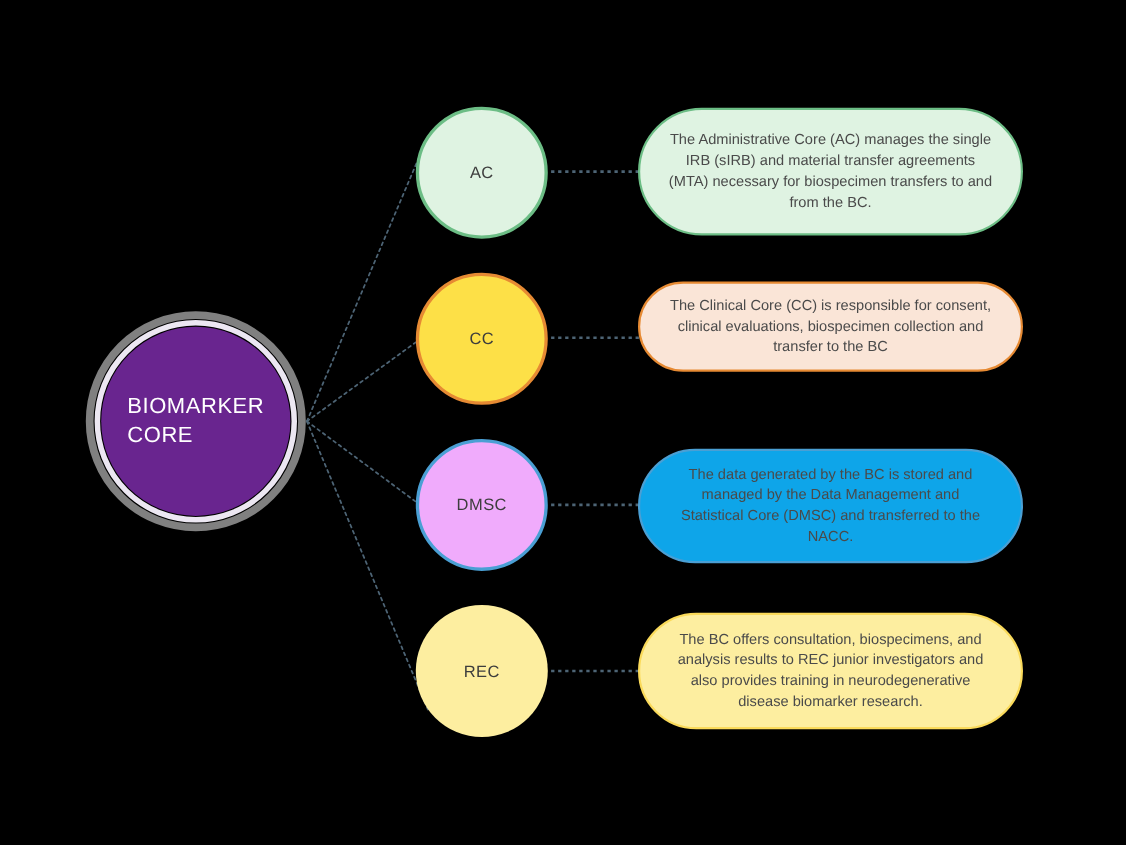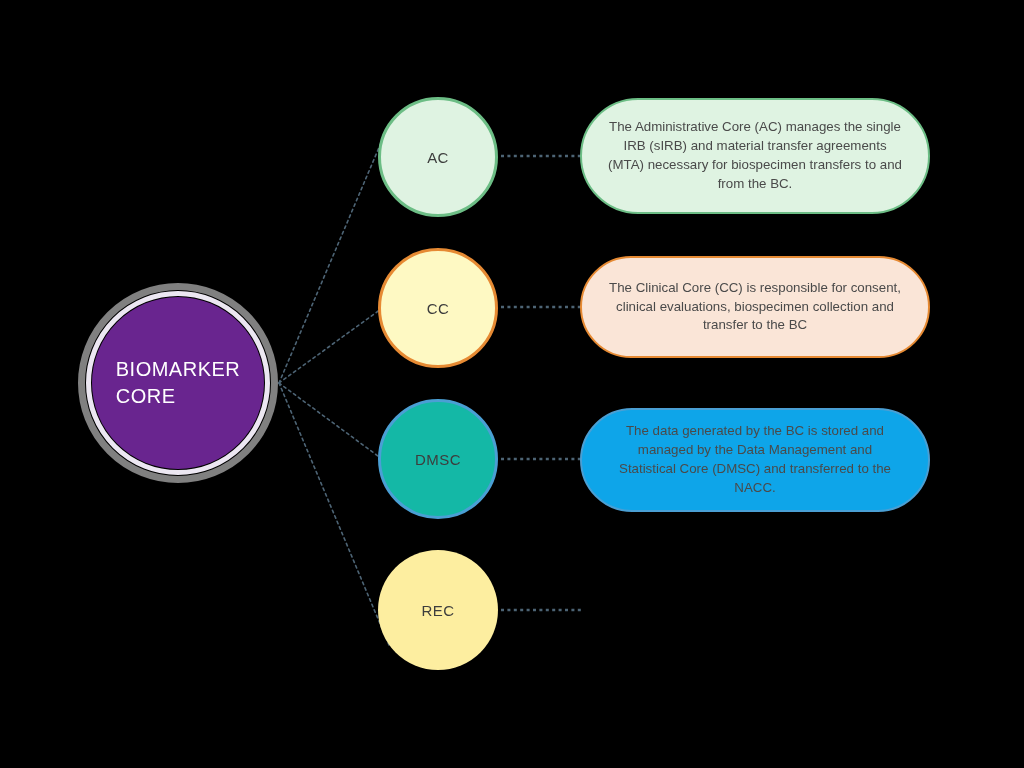--- a/index.html
+++ b/index.html
@@ -105,21 +105,21 @@
     text-align: center;
   }
 
   
   .row-1 { top: 97px; justify-content: center; }
   .row-2 { top: 248px; }
   .row-3 { top: 399px; }
   .row-4 { top: 550px; }
 
   .pill-1 { top: 98px;  height: 116px; }
-  .pill-2 { top: 256px; height: 102px; }
+  .pill-2 { top: 256px; height: 82px; }
   .pill-3 { top: 408px; height: 104px; }
   .pill-4 { top: 557px; height: 106px; }
 
   .circ-left { left: 378px; }
 </style>
 </head>
 <body>
 
 <div id="canvas" style="background: rgb(0, 0, 0);">
 
@@ -147,31 +147,34 @@
     </div>
   </div>
 
   <div class="node-circle circ-left row-1" id="circle-ac" style="background: rgb(223, 243, 226); border: 3px solid rgb(108, 189, 133);">
     <span class="node-circle-label">AC</span>
   </div>
   <div class="desc-pill pill-1" id="pill-ac" style="background: rgb(223, 243, 226); border: 2.5px solid rgb(108, 189, 133);">
     <span class="desc-text">The Administrative Core (AC) manages the single IRB (sIRB) and material transfer agreements (MTA) necessary for biospecimen transfers to and from the BC.</span>
   </div>
 
-  <div class="node-circle circ-left row-2" id="circle-cc" style="background: #fef9c3; border: 3px solid rgb(230, 138, 51); text-align: right;">
+  <div class="node-circle circ-left row-2" id="circle-cc" style="background: #fde047; border: 3px solid rgb(230, 138, 51); text-align: right;">
     <span class="node-circle-label">CC</span>
   </div>
   <div class="desc-pill pill-2" id="pill-cc" style="background: rgb(250, 229, 215); border: 2.5px solid rgb(230, 138, 51);">
     <span class="desc-text">The Clinical Core (CC) is responsible for consent, clinical evaluations, biospecimen collection and transfer to the BC</span>
   </div>
 
-  <div class="node-circle circ-left row-3" id="circle-dmsc" style="background: #14b8a6; border: 3px solid rgb(74, 159, 212);">
+  <div class="node-circle circ-left row-3" id="circle-dmsc" style="background: #f0abfc; border: 3px solid rgb(74, 159, 212);">
     <span class="node-circle-label">DMSC</span>
   </div>
   <div class="desc-pill pill-3" id="pill-dmsc" style="background: #0ea5e9; border: 2.5px solid rgb(74, 159, 212);">
     <span class="desc-text">The data generated by the BC is stored and managed by the Data Management and Statistical Core (DMSC) and transferred to the NACC.</span>
   </div>
 
   <div class="node-circle circ-left row-4" id="circle-rec" style="background: rgb(253, 238, 160); text-align: right;">
     <span class="node-circle-label">REC</span>
   </div>
+  <div class="desc-pill pill-4" id="pill-rec" style="background: rgb(253, 238, 160); border: 2.5px solid rgb(250, 218, 90);">
+    <span class="desc-text">The BC offers consultation, biospecimens, and analysis results to REC junior investigators and also provides training in neurodegenerative disease biomarker research.</span>
+  </div>
 
 </div>
 
 </body></html>

